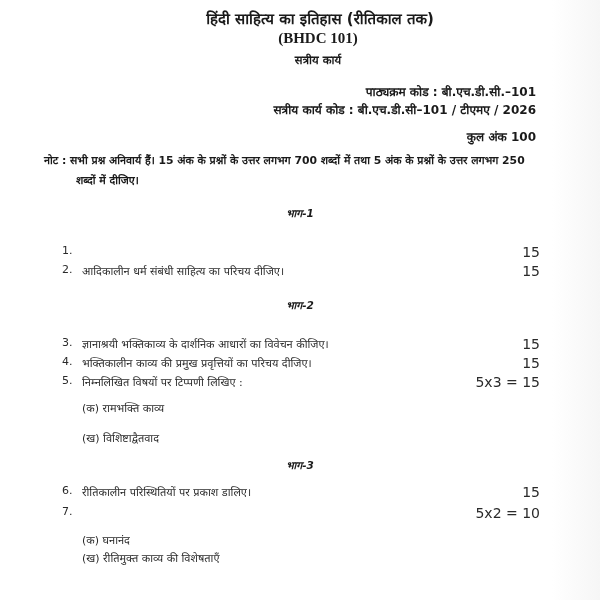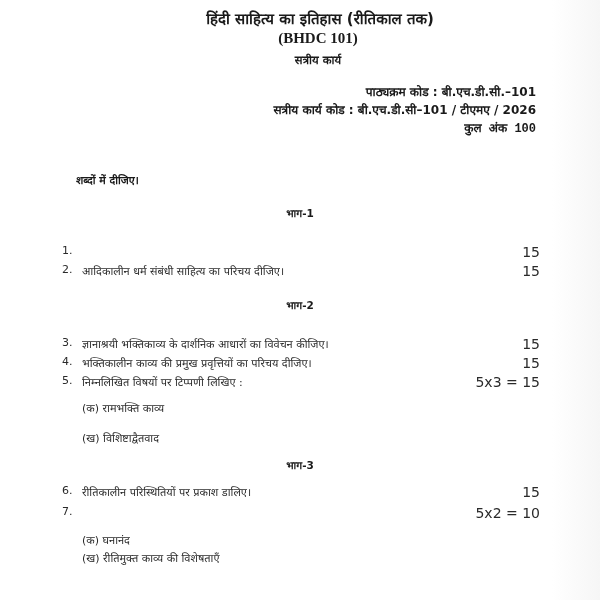--- a/index.html
+++ b/index.html
@@ -10,40 +10,41 @@
     font-family: "Liberation Serif", "DejaVu Serif", serif;
   }
   .page { position:absolute; left:0; top:0; width:600px; height:600px; }
   .abs { position:absolute; white-space:nowrap; }
   .title { font-family:"DejaVu Sans", sans-serif; font-weight:bold; font-size:15px; left:0; width:640px; text-align:center; }
   .code { font-weight:bold; font-size:15px; left:0; width:636px; text-align:center; }
   .subtitle { font-family:"DejaVu Sans", sans-serif; font-weight:bold; font-size:11.5px; left:0; width:636px; text-align:center; }
   .meta { font-family:"DejaVu Sans", sans-serif; font-weight:bold; font-size:12px; right:64px; text-align:right; }
   .note { font-family:"DejaVu Sans", sans-serif; font-weight:bold; font-size:10.8px; left:44px; }
   .note2 { font-family:"DejaVu Sans", sans-serif; font-weight:bold; font-size:10.8px; left:76px; }
-  .section { font-family:"DejaVu Sans", sans-serif; font-weight:bold; font-size:10.5px; left:0; width:600px; text-align:center; }
+  .section { font-family:"DejaVu Sans", sans-serif; font-weight:bold; font-size:10.5px; left:0; width:600px; text-align:center;font-style:italic; }
   .q { font-family:"DejaVu Sans", sans-serif; font-size:11px; color:#2a2a2a; }
   .qnum { left:62px; }
   .qtext { left:82px; }
   .marks { font-family:"DejaVu Sans", sans-serif; font-size:14px; color:#2a2a2a; right:60px; text-align:right; }
   .sub { font-family:"DejaVu Sans", sans-serif; font-size:11px; color:#2a2a2a; left:82px; }
 </style>
 </head>
 <body>
 
 <div class="page">
 
   <div class="abs title" style="top:8px;">हिंदी साहित्य का इतिहास (रीतिकाल तक)</div>
   <div class="abs code" style="top:30px;">(BHDC 101)</div>
   <div class="abs subtitle" style="top:52px;">सत्रीय कार्य</div>
 
   <div class="abs meta" style="top:83px;">पाठ्यक्रम कोड : बी.एच.डी.सी.–101</div>
   <div class="abs meta" style="top:101px;">सत्रीय कार्य कोड : बी.एच.डी.सी–101 / टीएमए / 2026</div>
-  <div class="abs meta" style="top:119px;font-family:Liberation Mono, monospace;">कुल अंक 100</div>
+  <div class="abs meta" style="top:128px;">कुल अंक 100</div>
 
+  <div class="abs note" style="top:152px;">नोट : सभी प्रश्न अनिवार्य हैं। 15 अंक के प्रश्नों के उत्तर लगभग 700 शब्दों में तथा 5 अंक के प्रश्नों के उत्तर लगभग 250</div>
   <div class="abs note2" style="top:172px;">शब्दों में दीजिए।</div>
 
   <div class="abs section" style="top:206px;">भाग-1</div>
 
   <div class="abs q qnum" style="top:244px;">1.</div>
   <div class="abs marks" style="top:244px;">15</div>
 
   <div class="abs q qnum" style="top:263px;">2.</div>
   <div class="abs q qtext" style="top:263px;">आदिकालीन धर्म संबंधी साहित्य का परिचय दीजिए।</div>
   <div class="abs marks" style="top:263px;">15</div>

